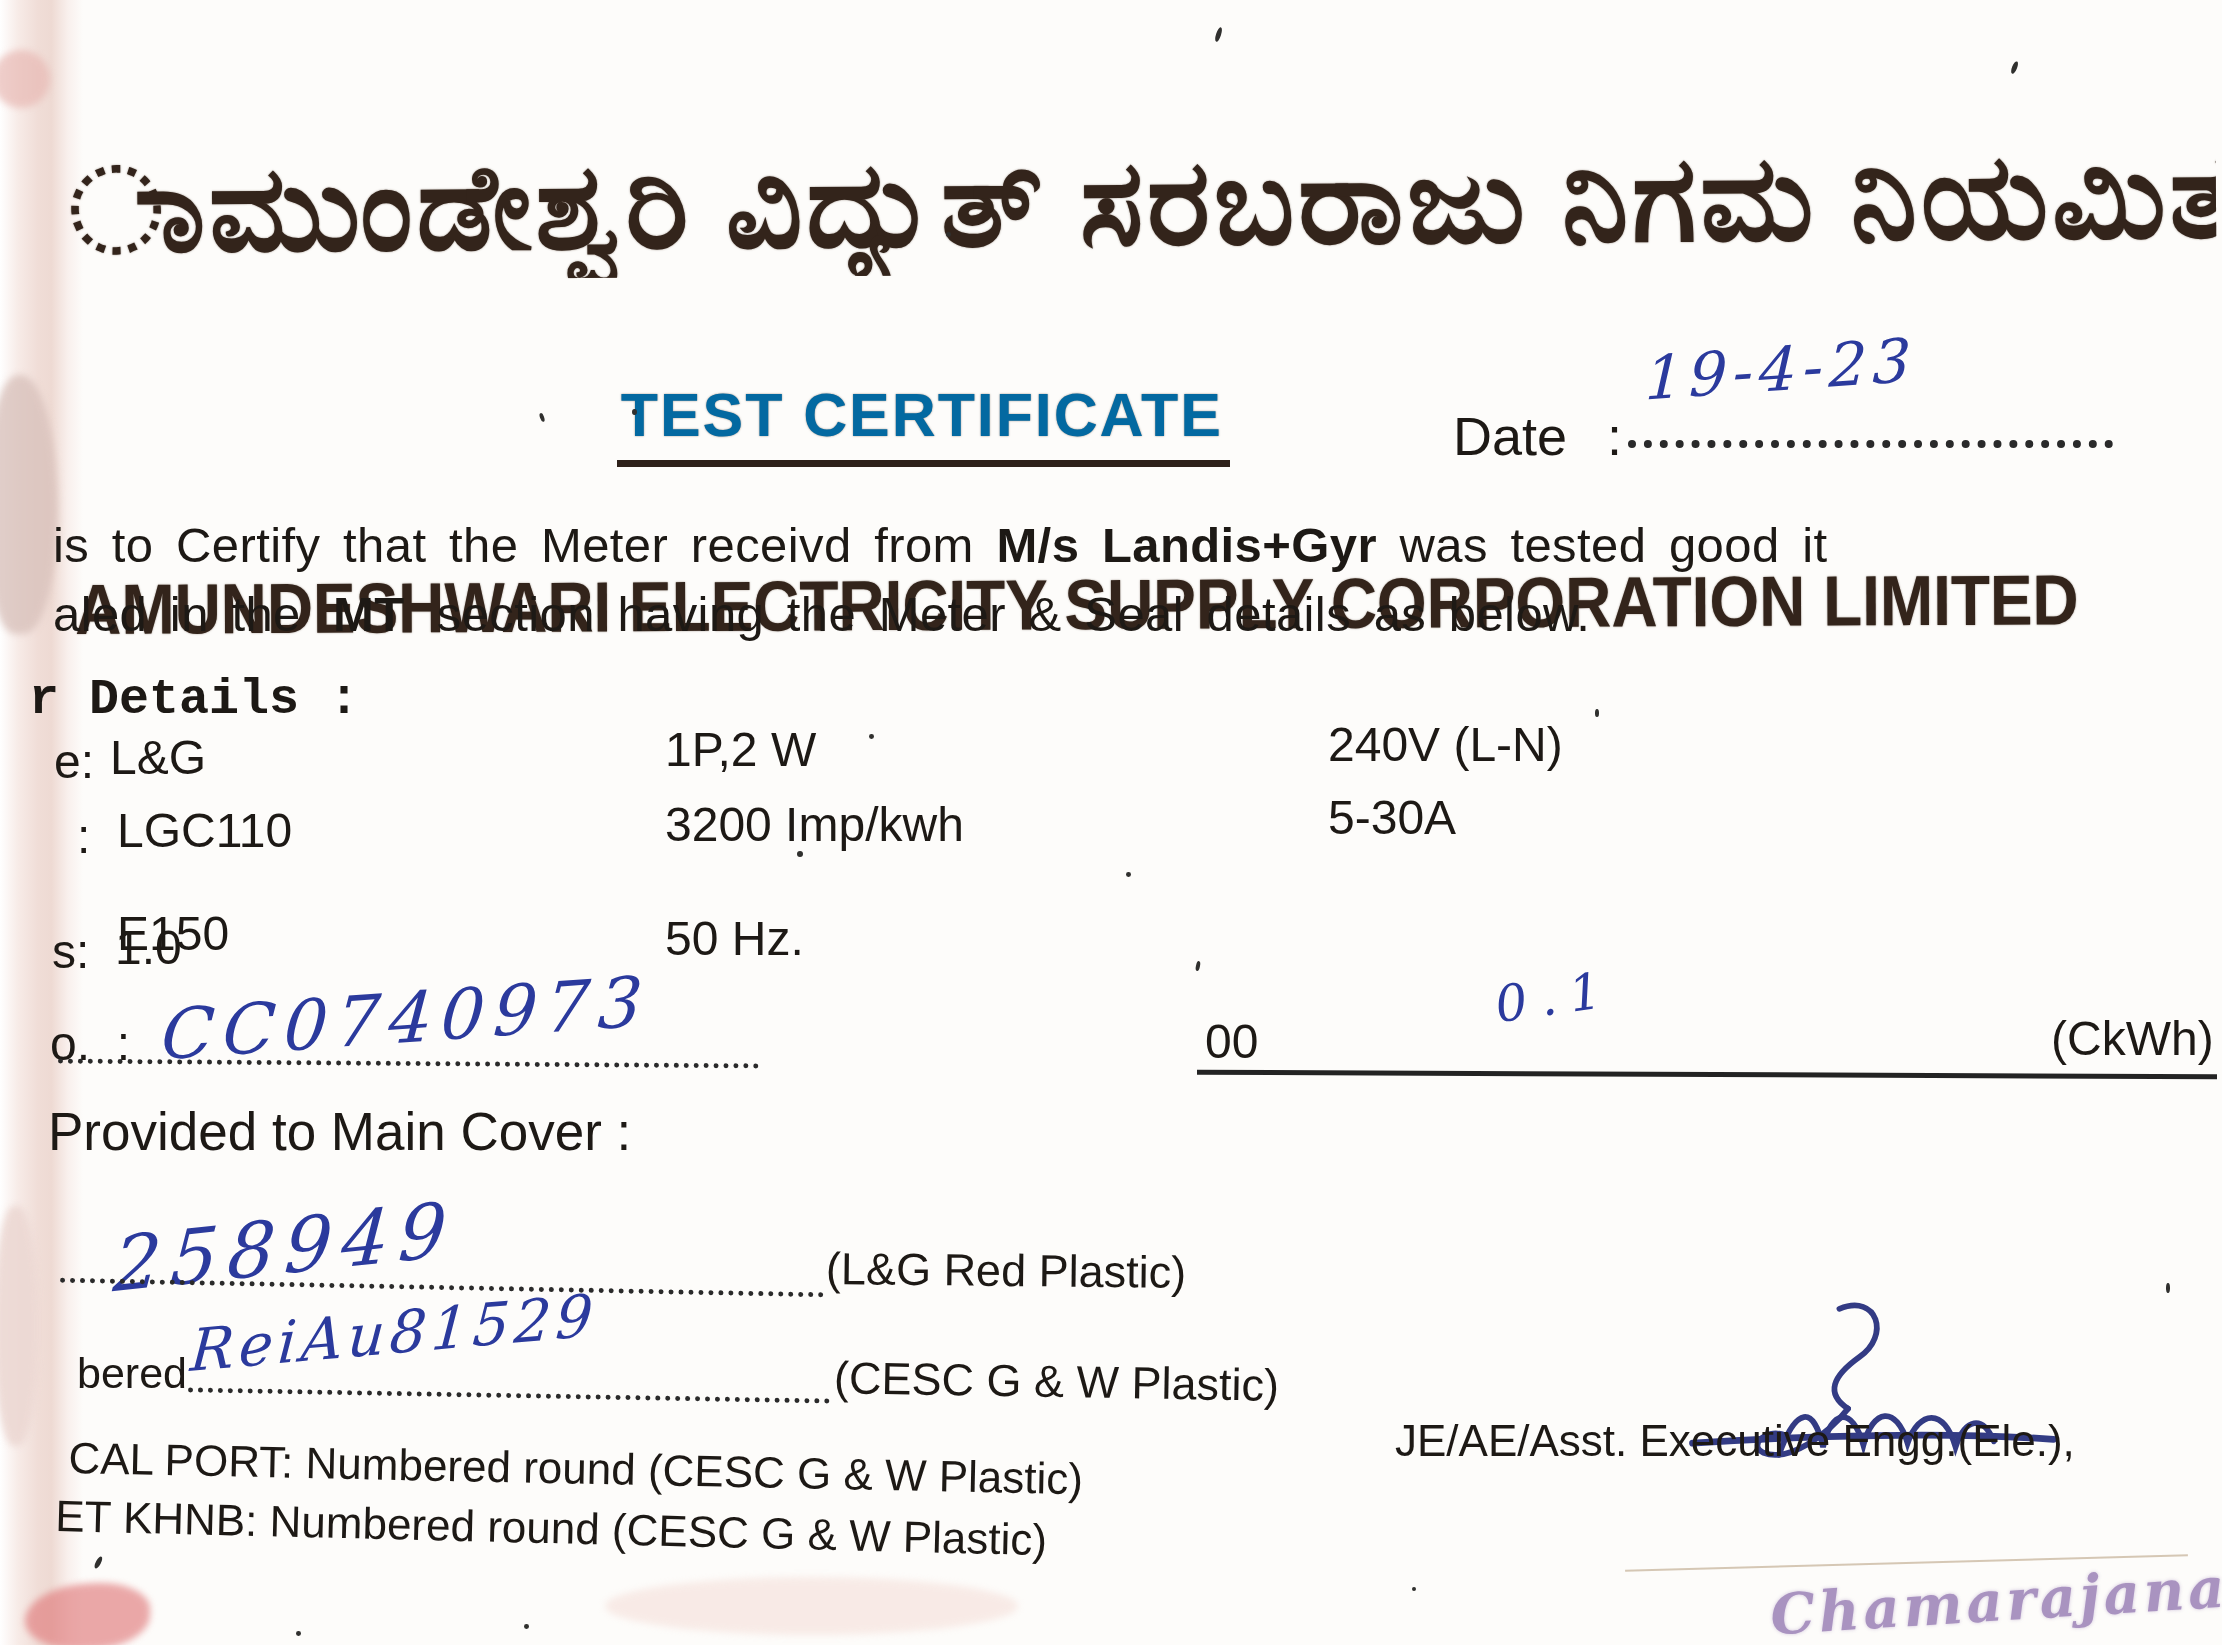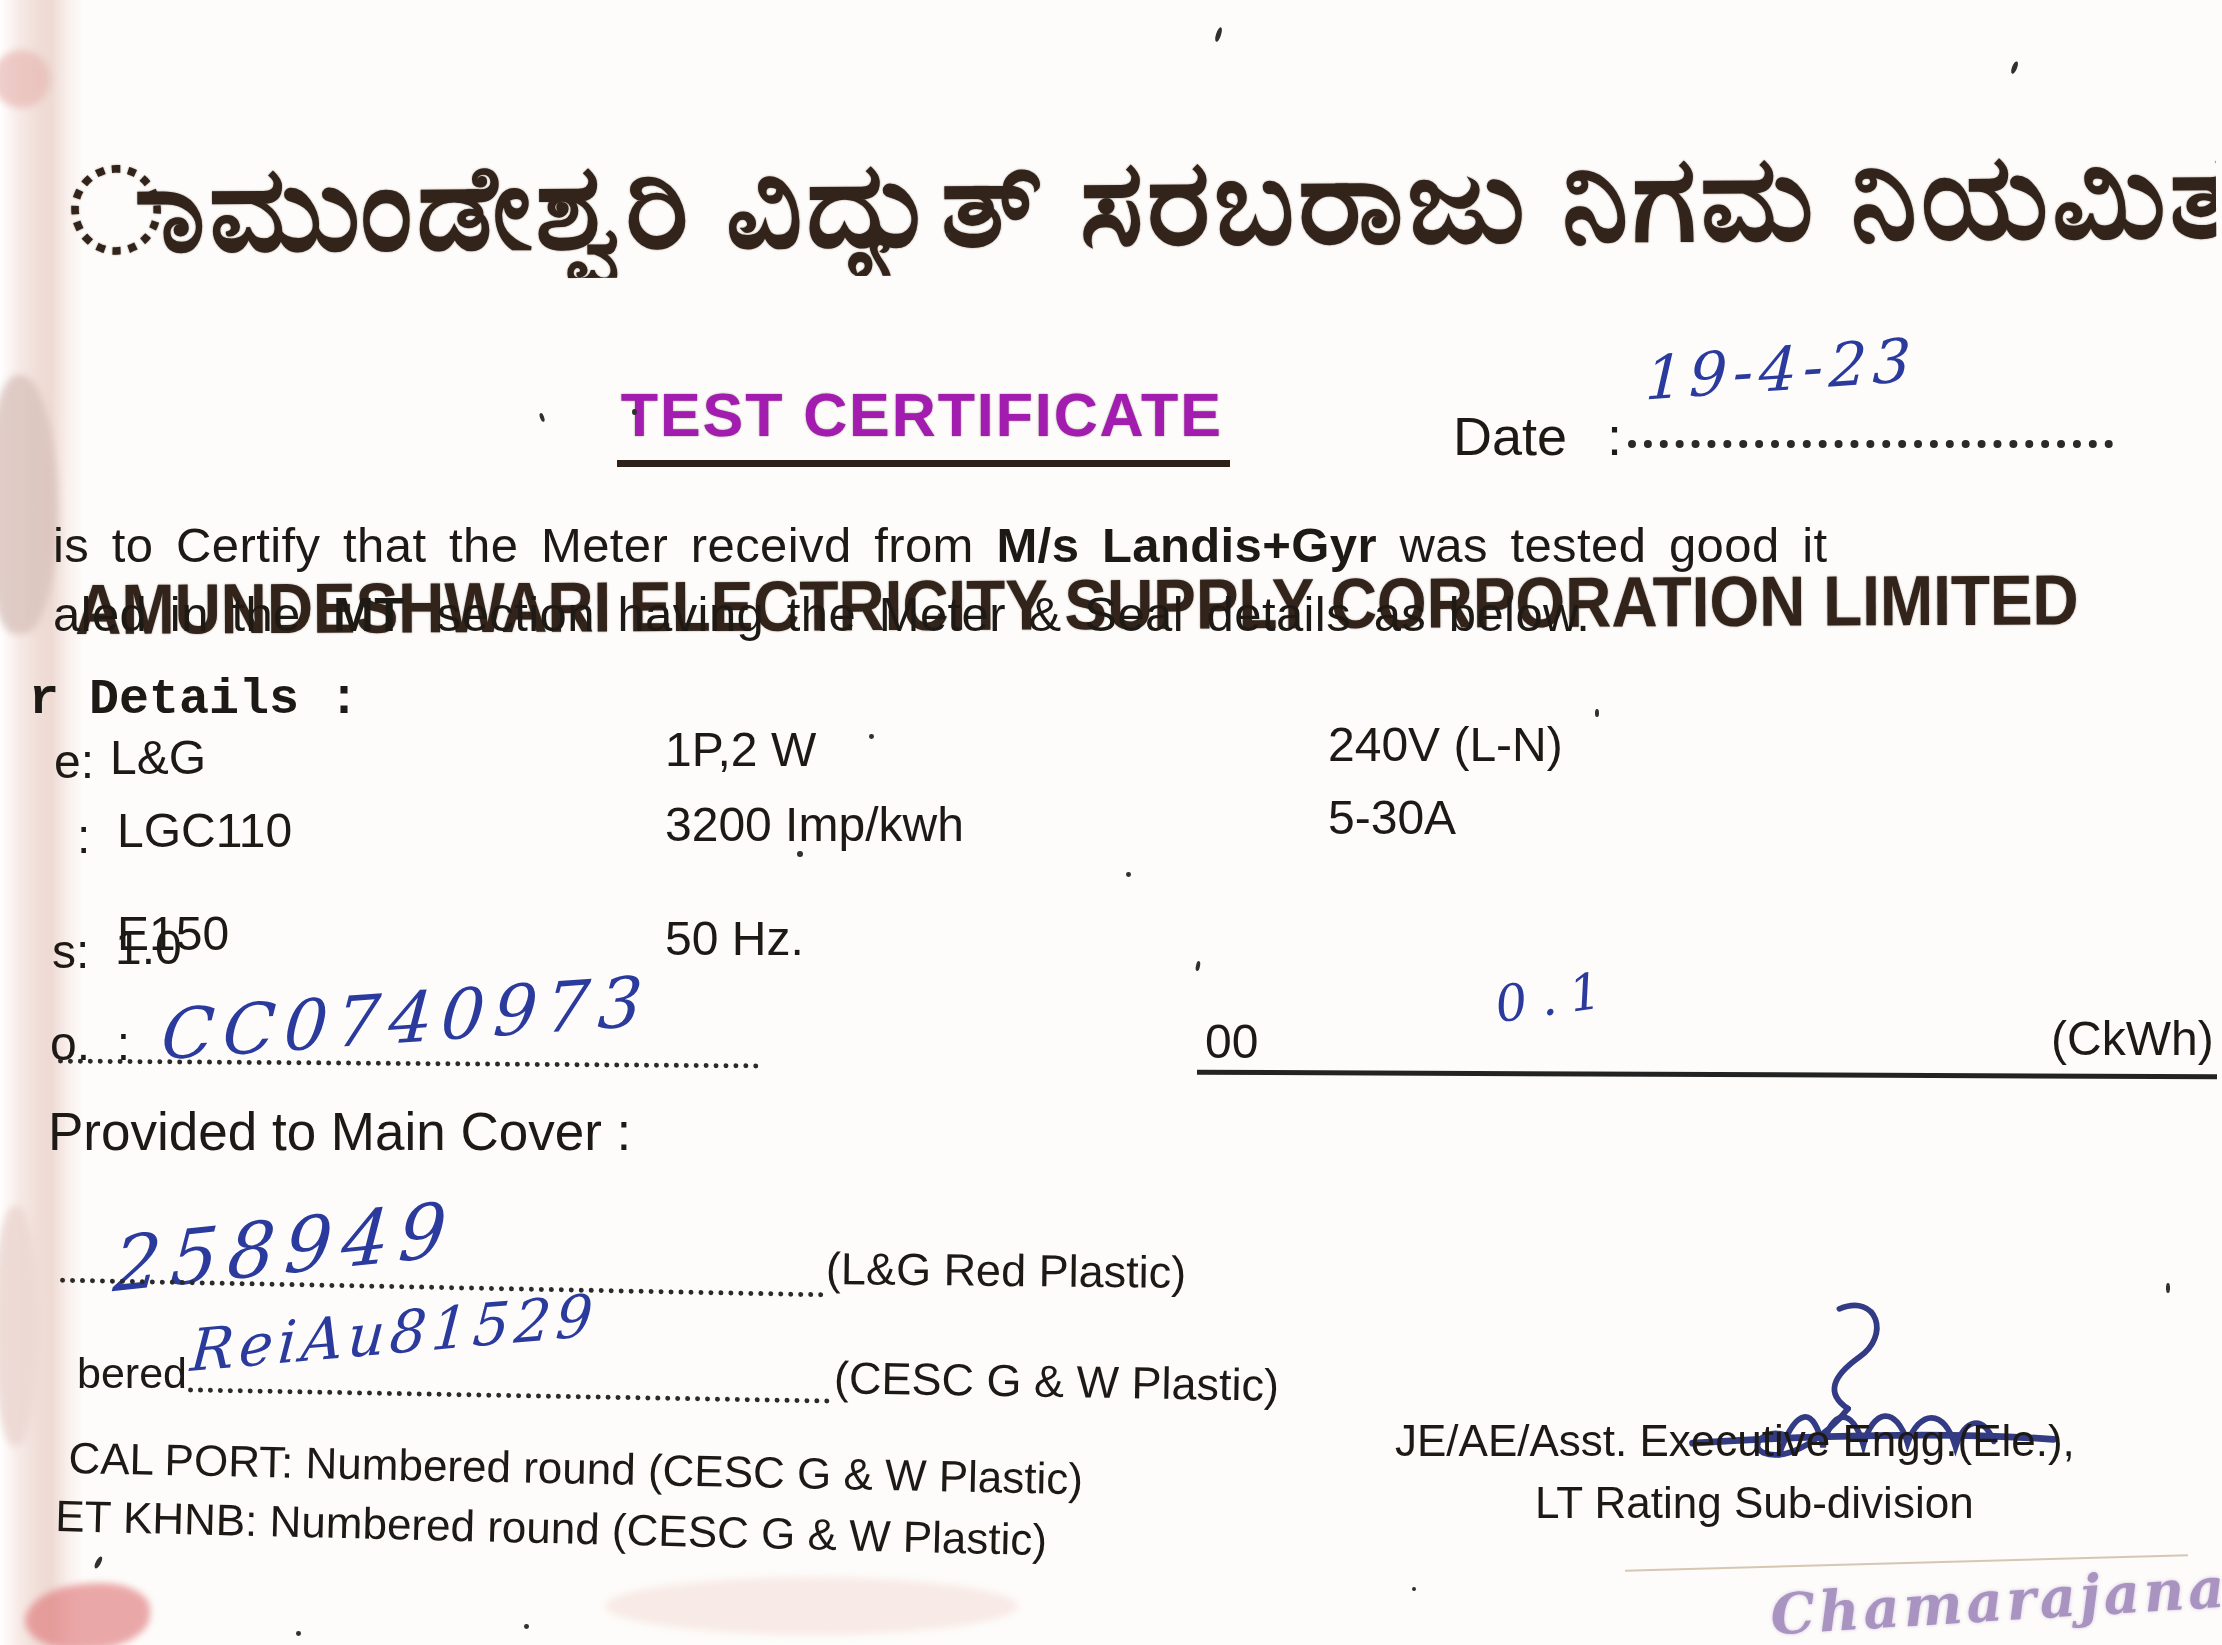--- a/index.html
+++ b/index.html
@@ -33,21 +33,21 @@
     font-weight:bold;font-size:119px;letter-spacing:3.8px;
     transform:rotate(-0.4deg);
   }
   .eng-title{
     font-weight:bold;font-size:71px;letter-spacing:0px;
     transform:scaleX(.90) rotate(-0.25deg);transform-origin:left top;
   }
   .cert-title{
     font-weight:bold;font-size:61px;letter-spacing:1.9px;
     border-bottom:7.7px solid #2e211a;padding:0 7.7px 9.6px 3.8px;
-    color:#a21caf;text-shadow:0 0 1.9px rgba(62,42,28,.55);
+    color:#0369a1;text-shadow:0 0 1.9px rgba(62,42,28,.55);
   }
   .body-line{font-size:49px;letter-spacing:0.4px;word-spacing:8.6px;}
   .b{font-weight:bold;}
   .spec{font-size:48px;}
   .sig-line{font-size:44px;}
   .stamp{
     font-family:"DejaVu Serif",serif;font-style:italic;font-weight:bold;
     font-size:56px;letter-spacing:3.8px;color:#8a6cab;opacity:.72;
     transform:rotate(-3.5deg);
     text-shadow:0 0 3.8px rgba(138,108,171,.55);
@@ -128,21 +128,20 @@
 
   <svg class="abs" style="left:1633px;top:1299px;" width="480" height="178" viewBox="0 0 500 185">
     <g fill="none" stroke="#222b7a" stroke-width="6" stroke-linecap="round" opacity=".92">
       <path d="M215,10 C255,-6 268,38 236,60 C208,80 200,98 224,114"></path>
       <path d="M224,114 C202,142 162,170 136,160 C118,152 142,132 160,143"></path>
       <path d="M152,162 C170,112 188,110 198,154 C206,116 228,110 240,152 C250,114 274,110 286,150 C298,116 324,112 336,154 C346,124 364,120 376,148"></path>
       <path d="M62,150 C180,142 330,138 438,146" stroke-width="7"></path>
     </g>
   </svg>
   <div class="abs sig-line" style="left:1395px;top:1416px;">JE/AE/Asst. Executive Engg.(Ele.),</div>
-  <div class="abs sig-line" style="left:1535px;top:1478px;">LT Rating Sub-division</div>
 
   <div class="scratch" style="left:1625px;top:1562px;width:563px;transform:rotate(-1.6deg);"></div>
   <div class="abs stamp" style="left:1770px;top:1564px;">Chamarajanagar</div>
 
   <div class="speck" style="left:1216px;top:27px;width:4.8px;height:15.4px;transform:rotate(18deg);"></div>
   <div class="speck" style="left:2012px;top:61px;width:4.8px;height:13.4px;transform:rotate(22deg);"></div>
   <div class="speck" style="left:946px;top:232px;width:4.8px;height:4.8px;"></div>
   <div class="speck" style="left:632px;top:409px;width:4.8px;height:5.8px;"></div>
   <div class="speck" style="left:540px;top:413px;width:3.8px;height:8.6px;transform:rotate(-20deg);"></div>
   <div class="speck" style="left:797px;top:851px;width:5.8px;height:5.8px;"></div>

